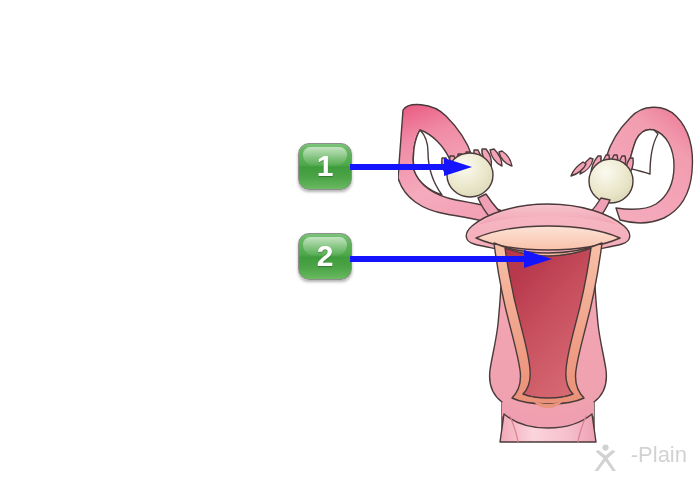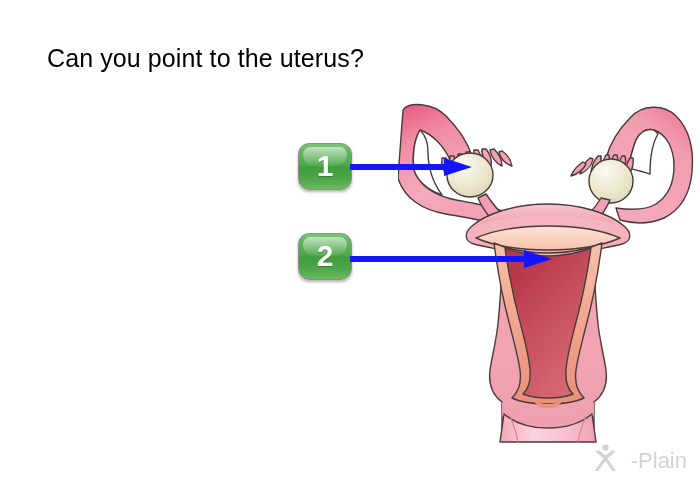--- a/index.html
+++ b/index.html
@@ -104,38 +104,36 @@
     height: 348px;
   }
   #anatomy-illustration svg { display: block; }
 
   
   #brand-logo {
     position: absolute;
     right: 13px;
     bottom: 8px;
     display: flex;
-    align-items: flex-end;
     gap: 14px;
   }
   #brand-logo-mark { display: block; }
   #brand-logo-text {
     font-size: 22px;
     color: #d2d2d2;
     line-height: 22px;
     letter-spacing: 0px;
     font-weight: 400;
   }
 </style>
 </head>
 <body>
 
 <div id="slide">
 
-  <div id="question-title">Can you point to the uterus?</div>
 
   <div id="anatomy-illustration">
     <svg width="300" height="348" viewBox="0 0 300 348" xmlns="http://www.w3.org/2000/svg">
       <defs>
         <linearGradient id="gTubeL" x1="0" y1="0" x2="0.35" y2="1">
           <stop offset="0%" stop-color="#e8577f"></stop>
           <stop offset="28%" stop-color="#f08aa4"></stop>
           <stop offset="70%" stop-color="#f5abbd"></stop>
           <stop offset="100%" stop-color="#f3a0b4"></stop>
         </linearGradient>

